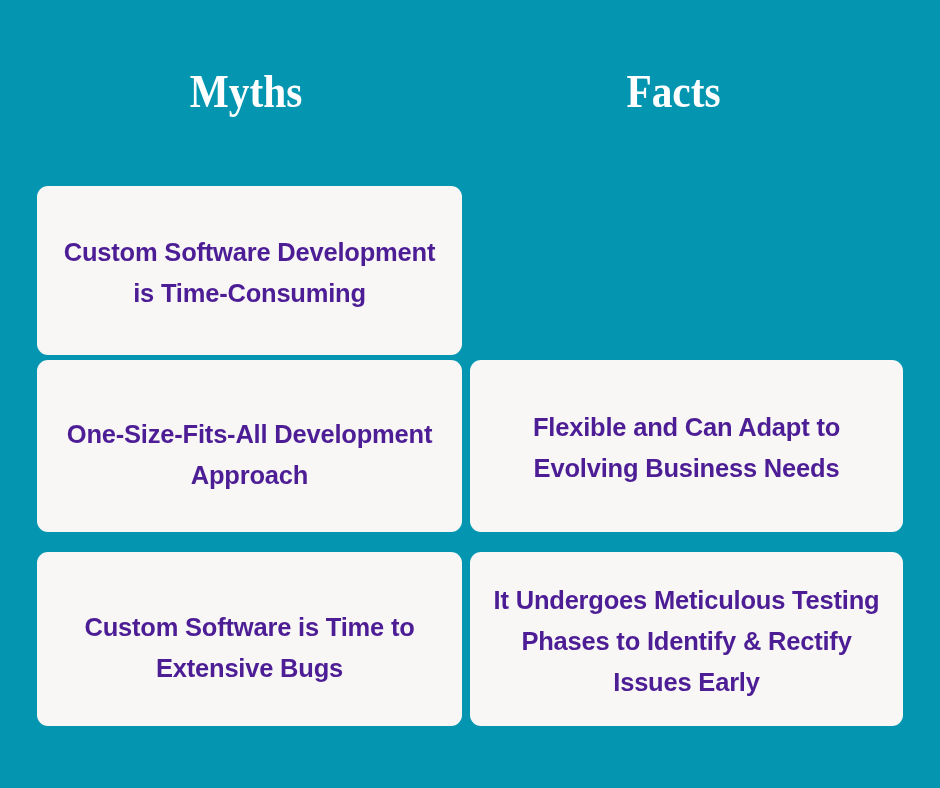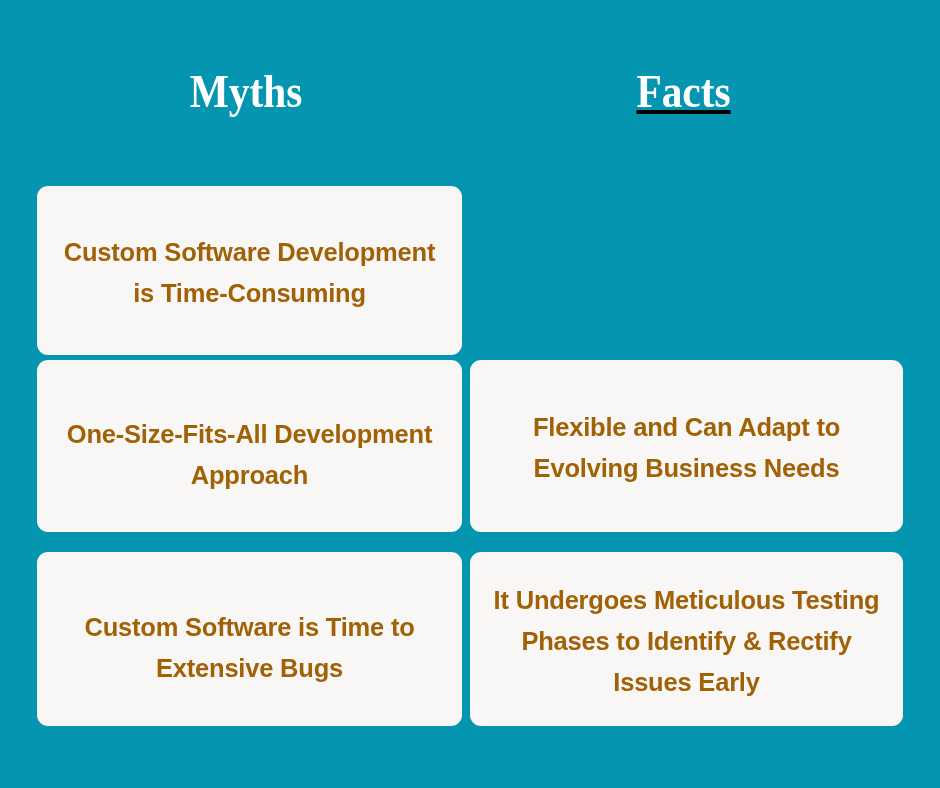--- a/index.html
+++ b/index.html
@@ -33,21 +33,21 @@
   }
   .header-cell {
     position: absolute;
     top: 0;
     height: 70px;
     display: flex;
     align-items: center;
     justify-content: center;
   }
   .header-cell.myths  { left: 37px;  width: 418px; }
-  .header-cell.facts  { left: 480px; width: 408px; text-decoration: underline; }
+  .header-cell.facts  { left: 470px; width: 408px; }
 
   .header-title {
     font-family: "Liberation Serif", serif;
     font-weight: bold;
     font-size: 47px;
     line-height: 1;
     color: #ffffff;
     letter-spacing: 0px;
     transform: scaleX(0.88);
     white-space: nowrap;
@@ -74,21 +74,21 @@
   .card-text {
     width: 100%;
     padding: 0 18px;
     box-sizing: border-box;
     text-align: center;
     font-family: "Liberation Sans", sans-serif;
     font-weight: bold;
     font-size: 25.5px;
     line-height: 41px;
     letter-spacing: -0.2px;
-    color: #a16207;
+    color: #4c1d95;
   }
   
   .card.two-line .card-text { transform: translateY(9px); }
   .card.three-line .card-text { transform: translateY(2px); }
 </style>
 </head>
 <body>
 
 <div class="infographic">
 

